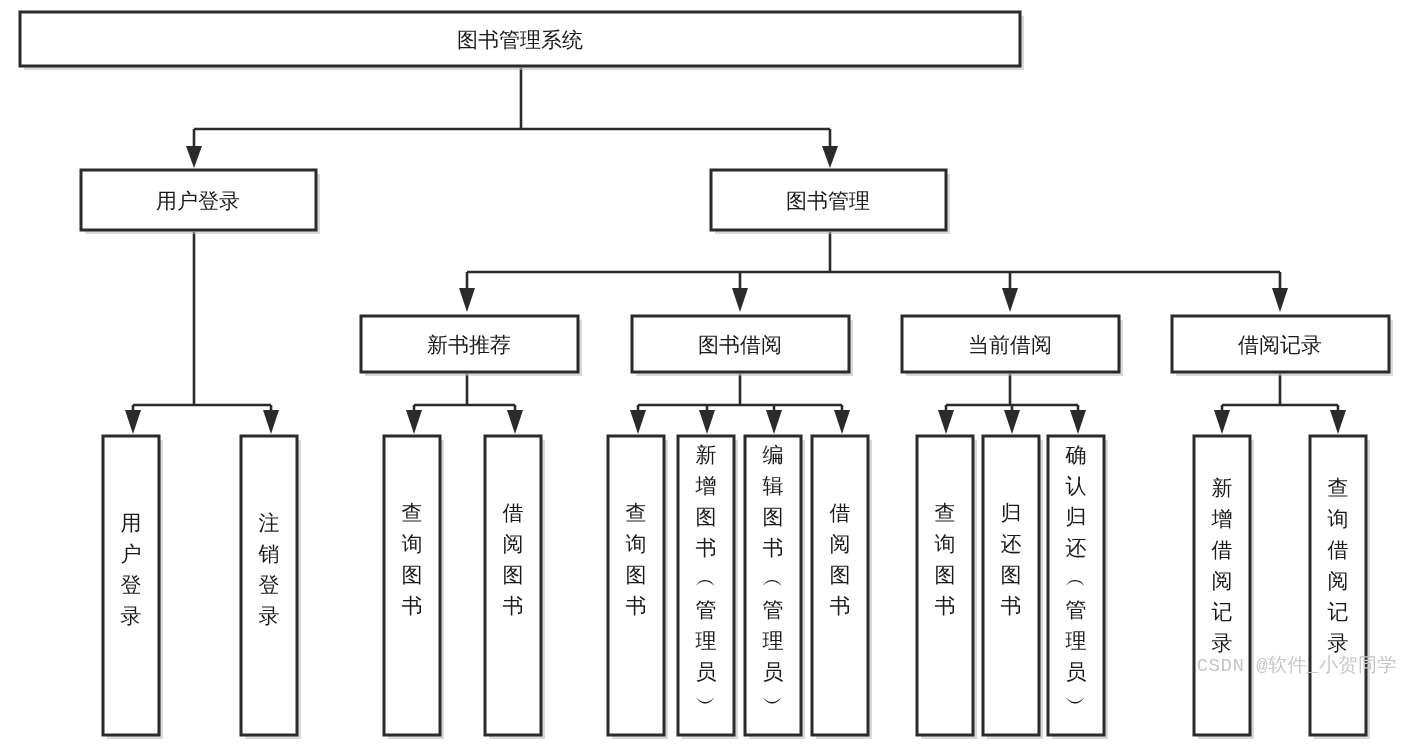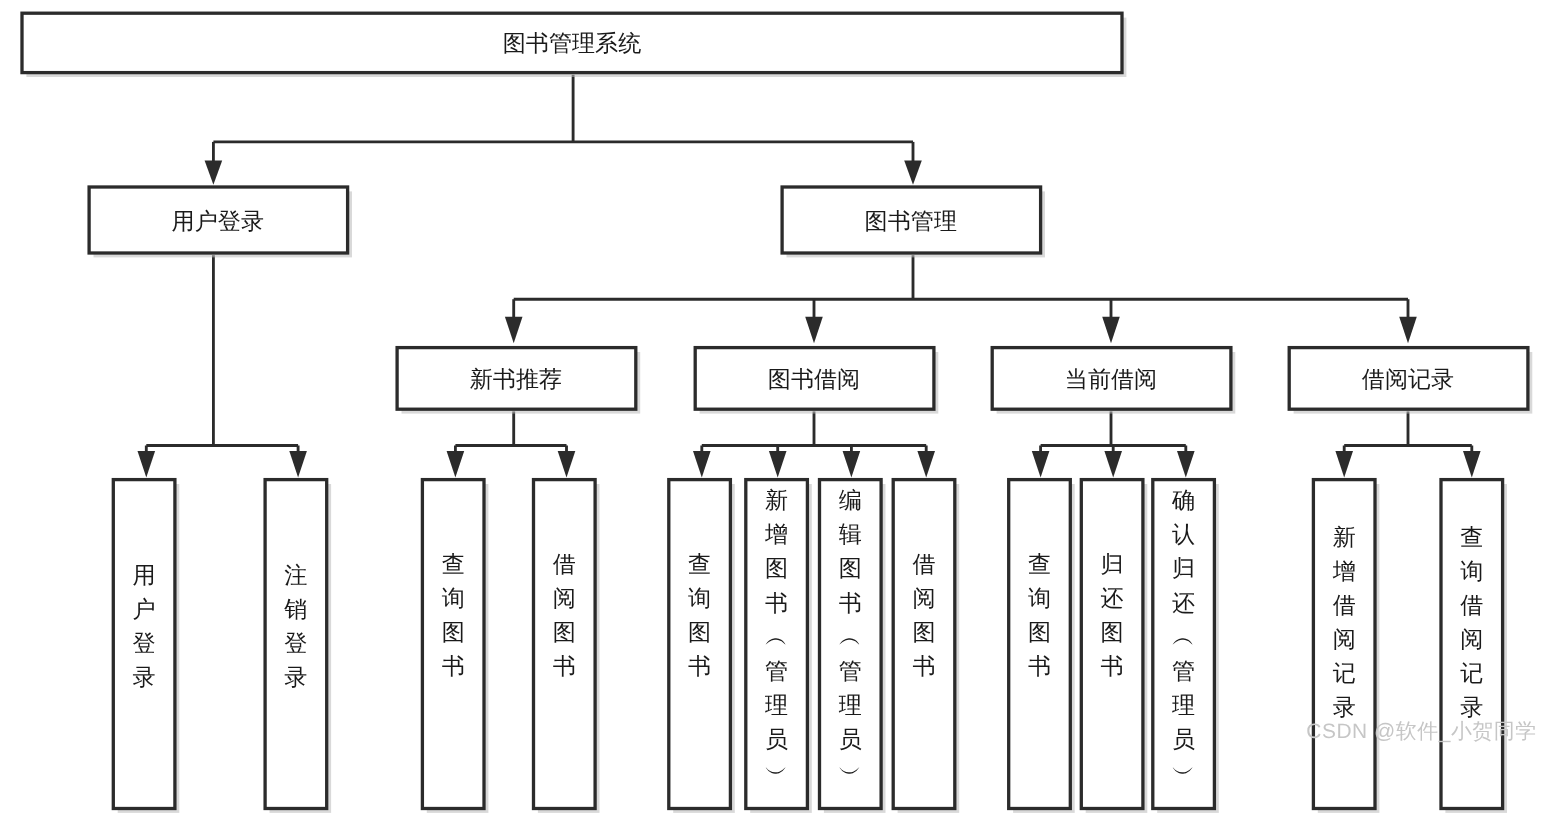--- a/index.html
+++ b/index.html
@@ -53,21 +53,21 @@
     stroke-linecap: butt;
   }
   .arrow-head {
     fill: #2b2b2b;
     stroke: none;
   }
   .watermark {
     position: absolute;
     right: 8px;
     bottom: 4px;
-    font-family: Liberation Sans, sans-serif;
+    font-family: Liberation Mono, monospace;
     font-size: 19px;
     color: #c6c6c6;
     letter-spacing: 0.5px;
     white-space: nowrap;
     user-select: none;
   }
 </style>
 </head>
 <body>
 

